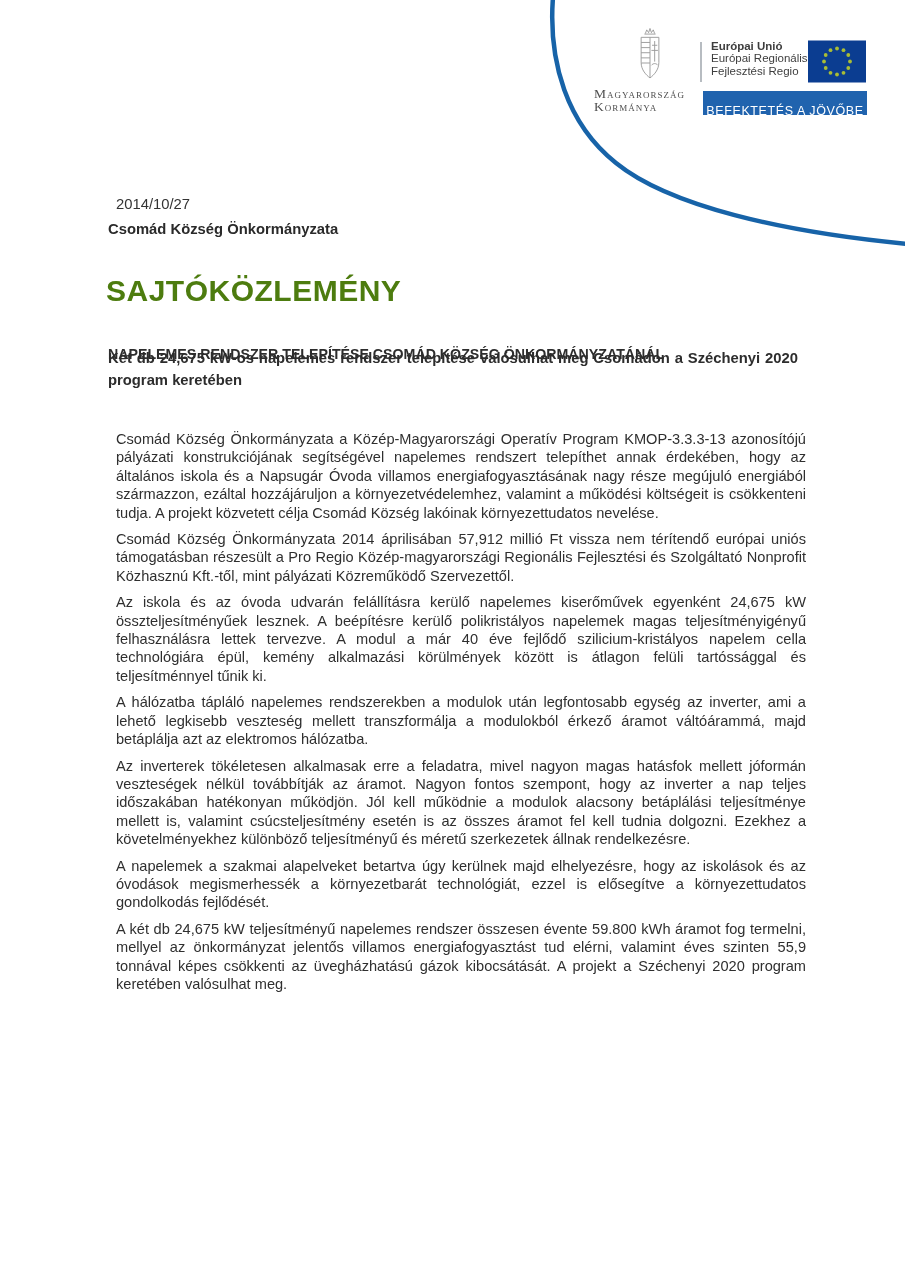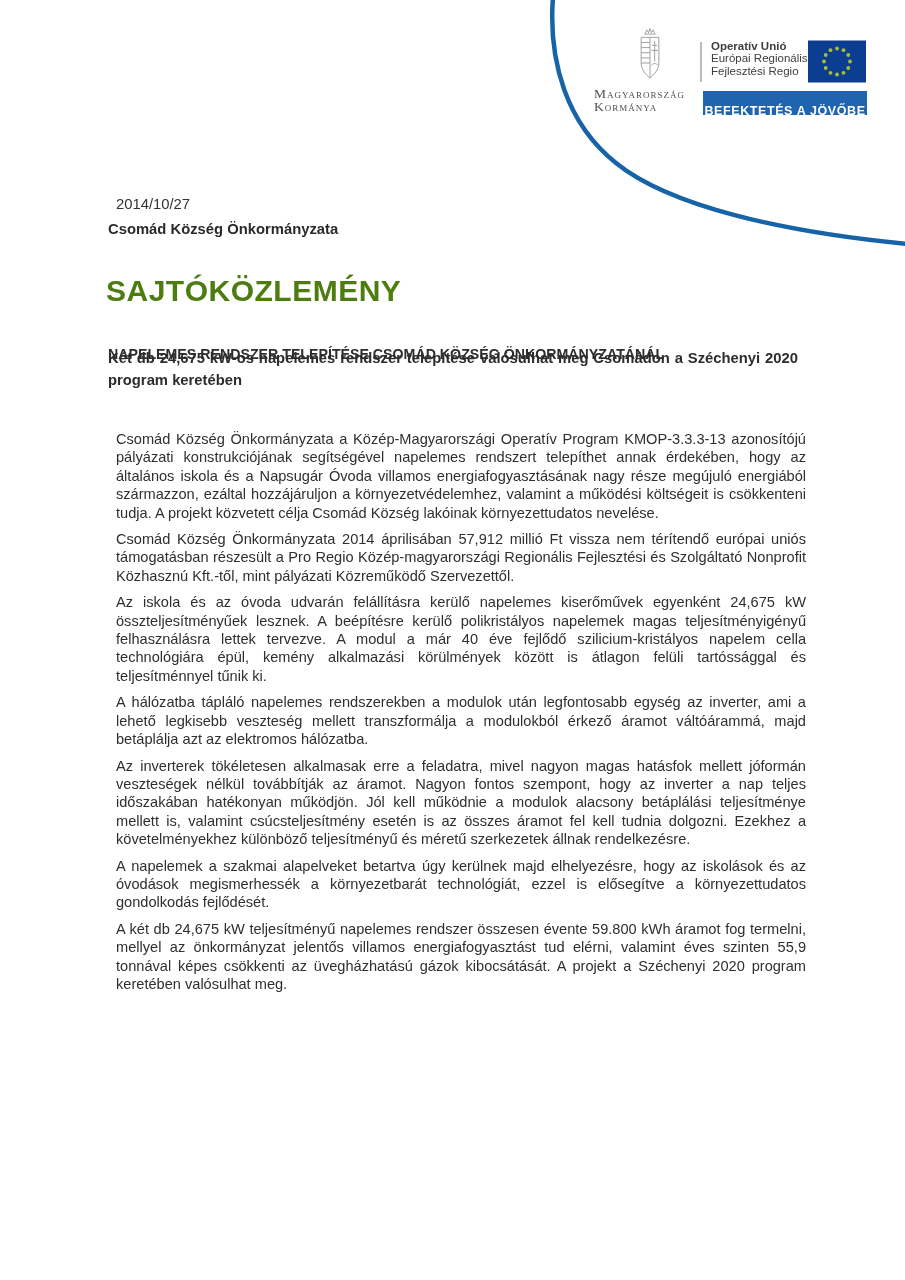--- a/index.html
+++ b/index.html
@@ -19,21 +19,21 @@
   .eu-block { position:absolute; left:700px; top:40px; display:flex; }
   .eu-divider { width:2px; height:40px; background:#b7bcc1; margin-right:9px; margin-top:2px; }
   .eu-text { font-size:11.5px; line-height:12.3px; color:#3e3e3e; }
   .eu-text .b { font-weight:bold; }
   .eu-flag { position:absolute; left:808px; top:40px; }
   .banner {
     position:absolute; left:703px; top:91px; width:164px; height:24px;
     background:#2063ae; display:flex; align-items:center; justify-content:center;
   }
   .banner span {
-    color:#ffffff; font-weight:bold; font-size:12.5px; letter-spacing:0.6px; white-space:nowrap;margin-top:16px;
+    color:#ffffff; font-weight:normal; font-size:12.5px; letter-spacing:0.6px; white-space:nowrap;margin-top:16px;
   }
   .szechenyi { position:absolute; left:695px; top:142px; display:flex; align-items:flex-start; }
   .szechenyi .word {
     font-size:21.5px; font-weight:bold; color:#3c3c3b; letter-spacing:2px;
     margin-top:10px; margin-right:5px; white-space:nowrap;
   }
   
   .date   { position:absolute; left:116px; top:196px; font-size:14.8px; color:#333; }
   .org    { position:absolute; left:108px; top:221px; font-size:14.8px; font-weight:bold; color:#2a2a2a; }
   .title  {
@@ -76,21 +76,21 @@
         <path d="M16.5 40 c2 -2.5 5 -2.5 7 0"></path>
       </g>
     </svg>
     <div class="gov-name">Magyarország</div>
     <div class="gov-name">Kormánya</div>
   </div>
 
   <div class="eu-block">
     <div class="eu-divider"></div>
     <div class="eu-text">
-      <div class="b">Operatív Unió</div>
+      <div class="b">Európai Unió</div>
       <div>Európai Regionális</div>
       <div>Fejlesztési Regio</div>
     </div>
   </div>
 
   <svg class="eu-flag" width="58" height="43" viewBox="0 0 58 42" aria-hidden="true">
     <rect x="0" y="0" width="58" height="42" fill="#0b3d91"></rect>
     <g fill="#a9bd35">
       <circle cx="29" cy="8" r="1.9"></circle>
       <circle cx="35.5" cy="9.7" r="1.9"></circle>

